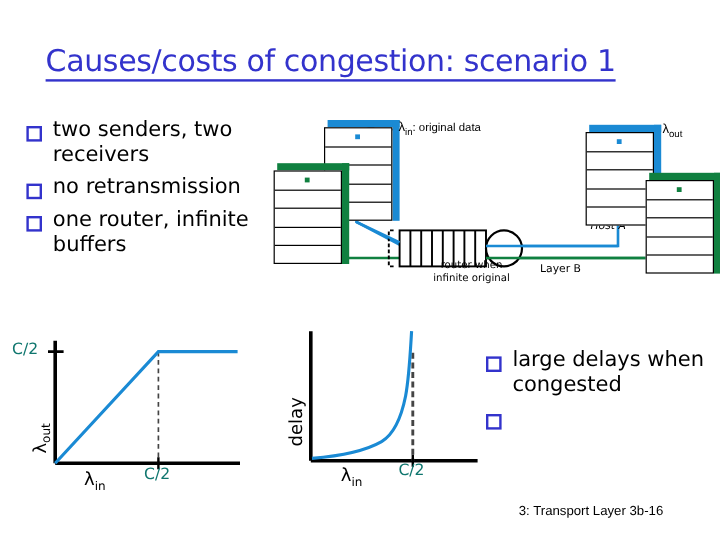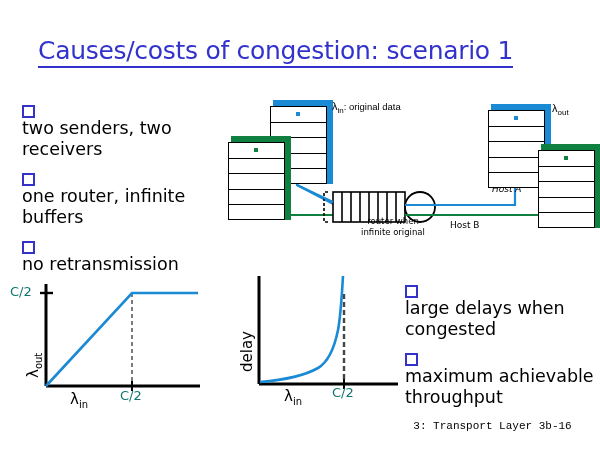--- a/index.html
+++ b/index.html
@@ -40,21 +40,20 @@
 
   
   .bullet-list {
     position: absolute;
   }
   .bullet {
     position: relative;
     display: flex;
     align-items: flex-start;
     margin-bottom: 6px;
-    flex-direction: column;
   }
   .marker {
     flex: 0 0 auto;
     width: 9px;
     height: 9px;
     border: 2px solid #3333cc;
     background: #ffffff;
     margin-top: 7px;
     margin-right: 9px;
   }
@@ -64,21 +63,21 @@
     color: #000000;
     font-family: "DejaVu Sans", sans-serif;
   }
   #bullets-left {
     left: 22px;
     top: 98px;
     width: 210px;
   }
   #bullets-right {
     left: 405px;
-    top: 278px;
+    top: 290px;
     width: 195px;
   }
 
   
   #network-diagram {
     position: absolute;
     left: 220px;
     top: 88px;
     width: 380px;
     height: 160px;
@@ -173,43 +172,43 @@
 
   
   #footer {
     position: absolute;
     left: 400px;
     top: 420px;
     width: 185px;
     text-align: center;
     font-size: 11px;
     color: #000000;
-    font-family: Liberation Mono, monospace;
+    font-family: Liberation Sans, sans-serif;
     white-space: nowrap;
   }
 </style>
 </head>
 <body>
 
 <div class="slide">
 
   <div id="slide-title"><span class="tx">Causes/costs of congestion: scenario 1</span></div>
 
   <div class="bullet-list" id="bullets-left">
     <div class="bullet">
       <div class="marker"></div>
       <div class="btext">two senders, two receivers</div>
     </div>
     <div class="bullet">
       <div class="marker"></div>
+      <div class="btext">no retransmission</div>
+    </div>
+    <div class="bullet">
+      <div class="marker"></div>
       <div class="btext">one router, infinite buffers</div>
-    </div>
-    <div class="bullet">
-      <div class="marker"></div>
-      <div class="btext">no retransmission</div>
     </div>
   </div>
 
   <div id="network-diagram">
 
     <svg width="380" height="160" style="position:absolute;left:0;top:0;">
 
       <polyline points="77,27 77,97 115,117 200,117 295,117 295,32" fill="none" stroke="#1a8ad4" stroke-width="2.2"></polyline>
 
       <polyline points="35,63 35,127 120,127 200,127 345,127 345,95" fill="none" stroke="#108040" stroke-width="2.2"></polyline>
@@ -262,21 +261,21 @@
       <div class="sidebar-sh" style="left:57px; top:-6px; height:84px; background:#108040;"></div>
       <div class="stack" style="width:57px; height:78px;">
         <div class="row" style="height:15.6px;"></div>
         <div class="row" style="height:15.6px;"></div>
         <div class="row" style="height:15.6px;"></div>
         <div class="row" style="height:15.6px;"></div>
         <div class="row" style="height:15.6px;"></div>
       </div>
       <div class="dot" style="left:26px; top:6px; background:#108040;"></div>
     </div>
-    <div class="hostlabel" style="left:230px; top:132px;">Host B</div>
+    <div class="hostlabel" style="left:230px; top:132px;">Layer B</div>
 
     <div class="host" style="left:268px; top:22px; width:60px; height:78px;">
       <div class="topbar" style="left:3px; top:-6px; width:60px; background:#1a8ad4;"></div>
       <div class="sidebar-sh" style="left:57px; top:-6px; height:84px; background:#1a8ad4;"></div>
       <div class="stack" style="width:57px; height:78px;">
         <div class="row" style="height:15.6px;"></div>
         <div class="row" style="height:15.6px;"></div>
         <div class="row" style="height:15.6px;"></div>
         <div class="row" style="height:15.6px;"></div>
         <div class="row" style="height:15.6px;"></div>
@@ -352,19 +351,18 @@
     </div>
   </div>
 
   <div class="bullet-list" id="bullets-right">
     <div class="bullet">
       <div class="marker"></div>
       <div class="btext">large delays when congested</div>
     </div>
     <div class="bullet">
       <div class="marker"></div>
-      <div class="btext">maximum achievable throughput</div>
     </div>
   </div>
 
   <div id="footer">3: Transport Layer  3b-16</div>
 
 </div>
 
 </body></html>

